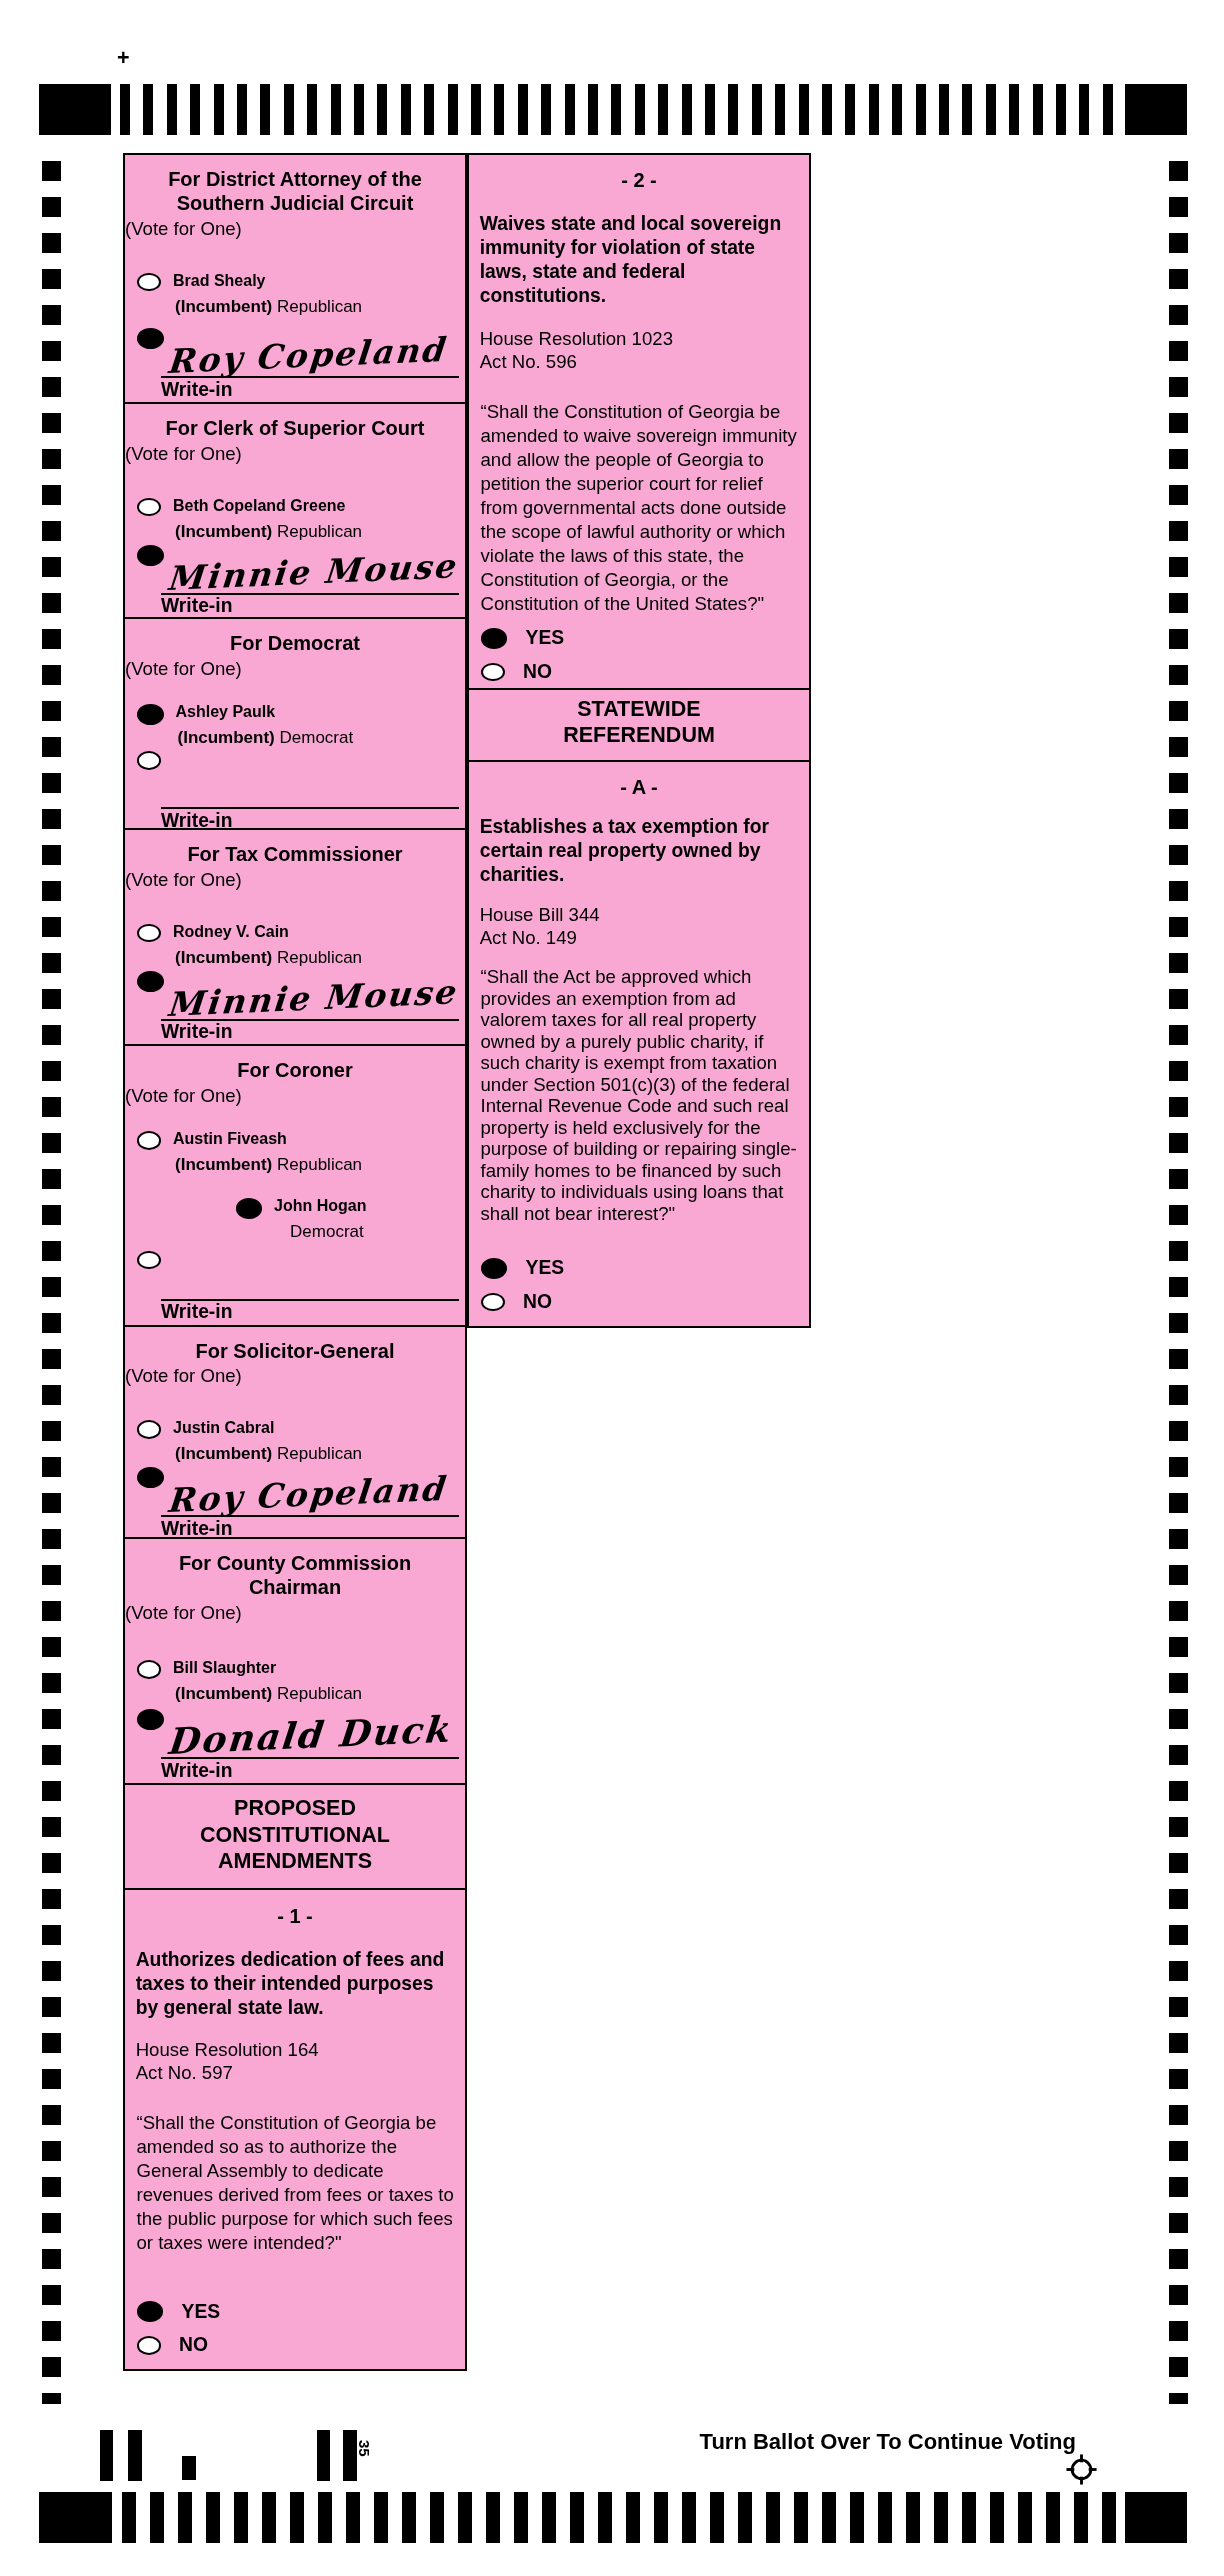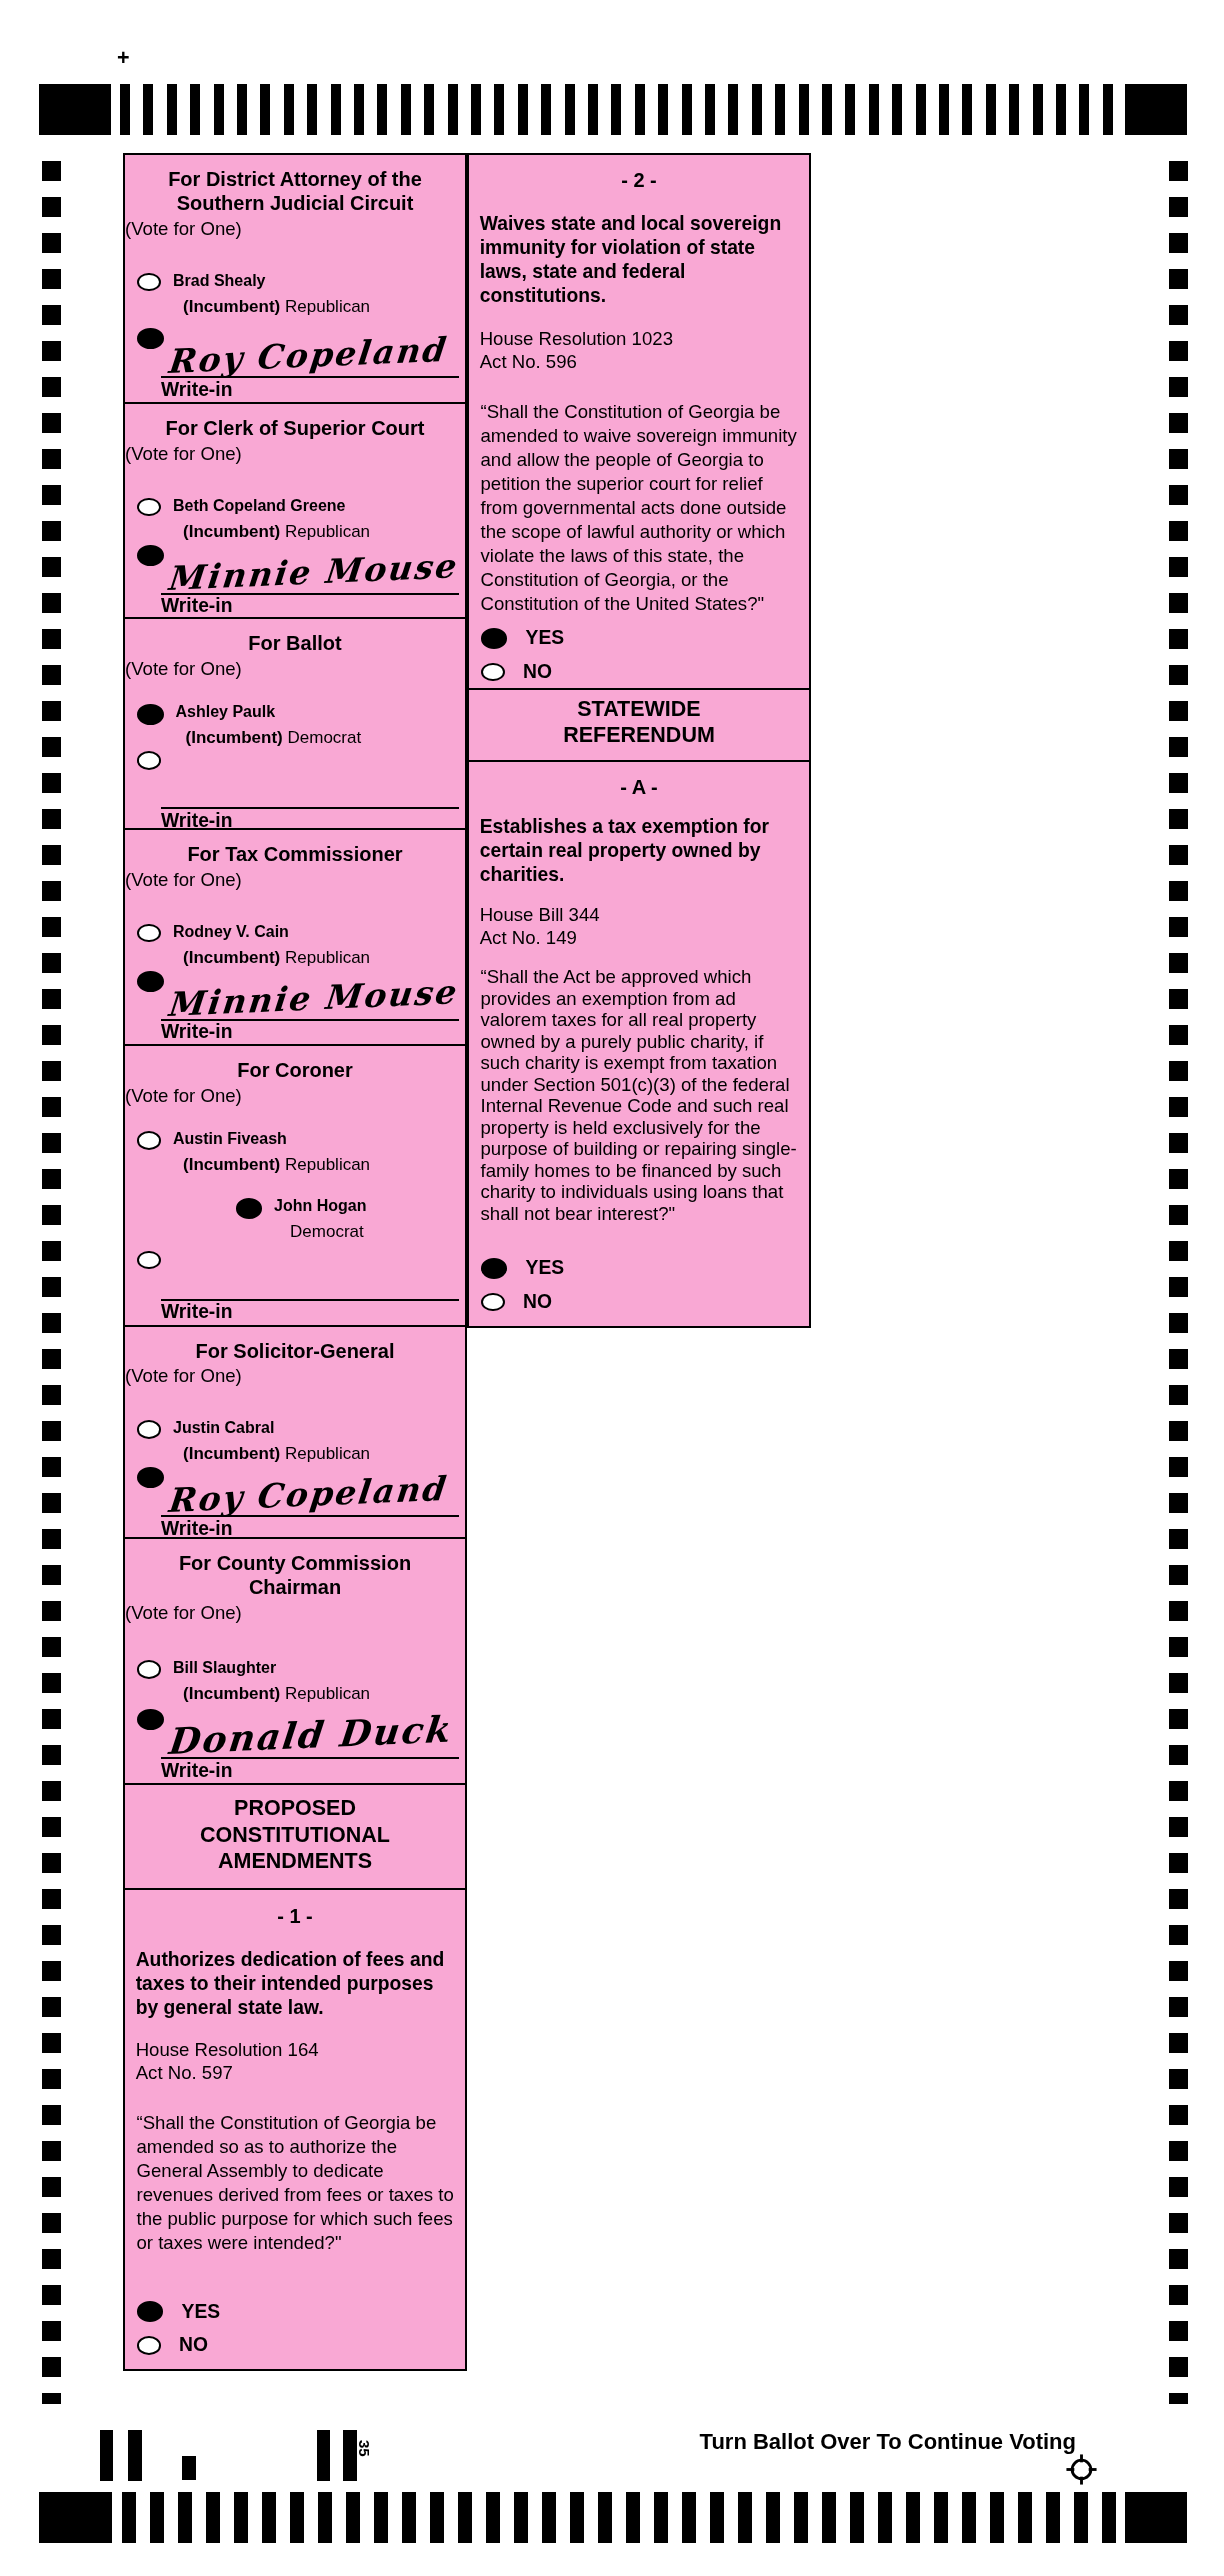--- a/index.html
+++ b/index.html
@@ -28,21 +28,21 @@
   .cbox + .cbox{margin-top:-2.1px;}
   .dashed-b{border-bottom-style:dashed;}
 
   .ctitle{text-align:center;font-weight:bold;font-size:20px;line-height:24px;
     margin-top:12px;white-space:pre-line;}
   .vote-for{font-size:18.6px;margin-top:2.9px;}
 
   .opt{display:flex;padding-left:12px;align-items:flex-start;}
   .opt-text{margin-left:12px;}
   .opt-name{font-size:16px;font-weight:bold;line-height:22px;}
-  .opt-detail{font-size:17px;margin-top:5px;margin-left:10px;}
+  .opt-detail{font-size:17px;margin-top:5px;margin-left:2px;}
   .opt-detail .inc{font-weight:bold;}
 
   .oval{width:24px;height:18.6px;border:2.1px solid #000;border-radius:50%;
     box-sizing:border-box;background:#fff;flex:none;margin-top:2.9px;}
   .oval.filled{background:#000;width:26.5px;height:21px;}
 
   .write-in{position:relative;margin-top:auto;height:77px;flex:none;}
   .write-in.tall{height:85px;}
   .write-in .oval{position:absolute;left:12px;top:2.9px;margin-top:0;}
   .ruled{position:absolute;left:36px;right:5.7px;bottom:24px;border-bottom:2.1px solid #000;}
@@ -118,21 +118,21 @@
       </div>
       <div class="write-in">
         <span class="oval filled"></span>
         <span class="sig">Minnie Mouse</span>
         <div class="ruled"></div>
         <div class="wi-label">Write-in</div>
       </div>
     </div>
 
     <div class="cbox" style="height:213px;">
-      <div class="ctitle">For Ballot</div>
+      <div class="ctitle">For Democrat</div>
       <div class="vote-for">(Vote for One)</div>
       <div class="opt" style="margin-top:21.5px;">
         <span class="oval filled"></span>
         <span class="opt-text">
           <span class="opt-name">Ashley Paulk</span>
           <div class="opt-detail"><span class="inc">(Incumbent)</span> <span>Democrat</span></div>
         </span>
       </div>
       <div class="write-in tall">
         <span class="oval"></span>

